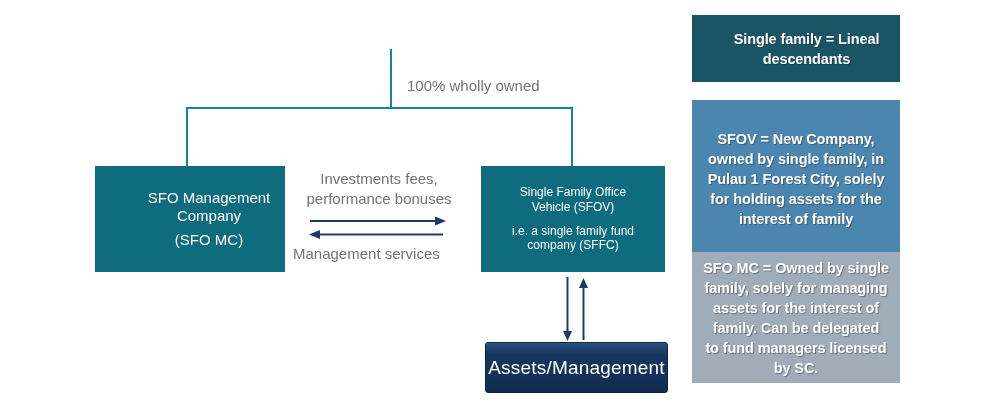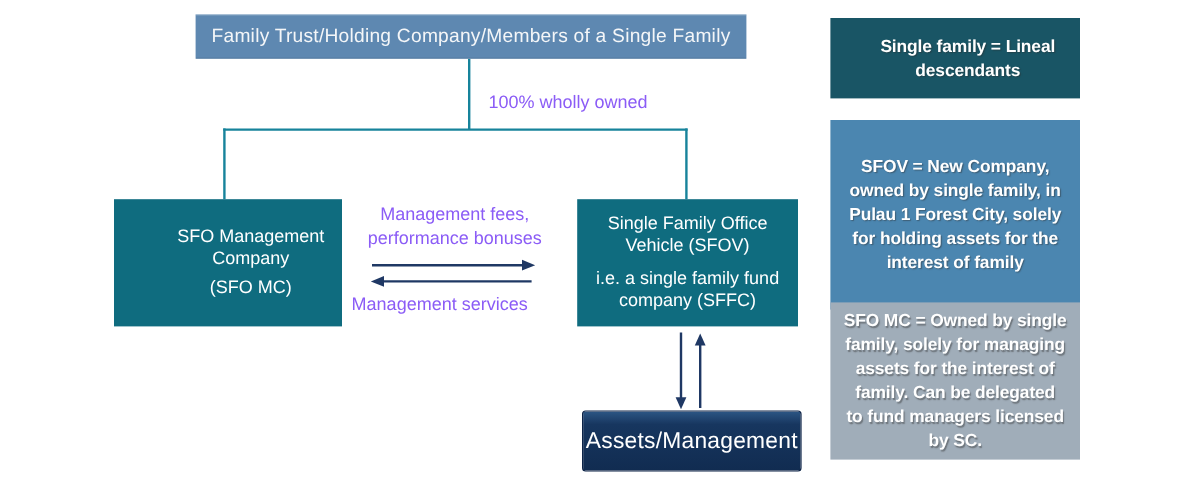--- a/index.html
+++ b/index.html
@@ -20,31 +20,31 @@
     box-shadow: inset 0 1px 0 rgba(255,255,255,0.25), inset 0 -1px 0 rgba(0,0,0,0.08);
     letter-spacing:0.2px;
   }
   #sfo-mc-box {
     left:95px; top:166px; width:190px; height:106px;
     background:#0F6C7F; font-size:15px; line-height:1.2;padding-left:38px;
   }
   #sfo-mc-box .seg { margin:3px 0; }
   #sfov-box {
     left:481px; top:166px; width:184px; height:106px;
-    background:#0F6C7F; font-size:15px; line-height:1.2;
+    background:#0F6C7F; font-size:12px; line-height:1.2;
   }
   #sfov-box .seg { margin:5px 0; }
   #assets-box {
     left:485px; top:342px; width:183px; height:51px;
     background:linear-gradient(180deg, #2B5583 0%, #17365F 22%, #112C51 100%);
     border:1px solid #0C2347; border-radius:3px;
     font-size:19px; letter-spacing:0.2px;
   }
   .gray-label {
-    position:absolute; color:#8b5cf6; font-size:15px; line-height:1.35;
+    position:absolute; color:#737373; font-size:15px; line-height:1.35;
   }
   #ownership-label { left:407px; top:76px; width:170px; text-align:left; }
   #fees-label     { left:293px; top:169px; width:172px; text-align:center; }
   #services-label { left:293px; top:244px; width:172px; text-align:left; }
   .note {
     position:absolute; left:692px; width:208px;
     display:flex; align-items:center; justify-content:center;
     text-align:center; color:#ffffff; font-weight:bold;
     font-size:14.5px; line-height:1.38; letter-spacing:-0.1px;
     text-shadow:1px 1px 1px rgba(45,45,45,0.45);
@@ -83,33 +83,30 @@
       <line x1="567.5" y1="277" x2="567.5" y2="332" stroke-width="2"></line>
       <polygon points="563,331 572,331 567.5,341" stroke="none"></polygon>
     </g>
 
     <g stroke="#1F3864" fill="#1F3864">
       <line x1="583.5" y1="287" x2="583.5" y2="340" stroke-width="2"></line>
       <polygon points="579,288 588,288 583.5,278" stroke="none"></polygon>
     </g>
   </svg>
 
-  <div class="box" id="top-box">
-    <span>Family Trust/Holding Company/Members of a Single Family</span>
-  </div>
 
   <div class="gray-label" id="ownership-label">100% wholly owned</div>
 
   <div class="box" id="sfo-mc-box">
     <div class="seg pre">SFO Management
 Company</div>
     <div class="seg">(SFO MC)</div>
   </div>
 
-  <div class="gray-label pre" id="fees-label">Management fees,
+  <div class="gray-label pre" id="fees-label">Investments fees,
 performance bonuses</div>
   <div class="gray-label" id="services-label">Management services</div>
 
   <div class="box" id="sfov-box">
     <div class="seg pre">Single Family Office
 Vehicle (SFOV)</div>
     <div class="seg pre">i.e. a single family fund
 company (SFFC)</div>
   </div>
 

